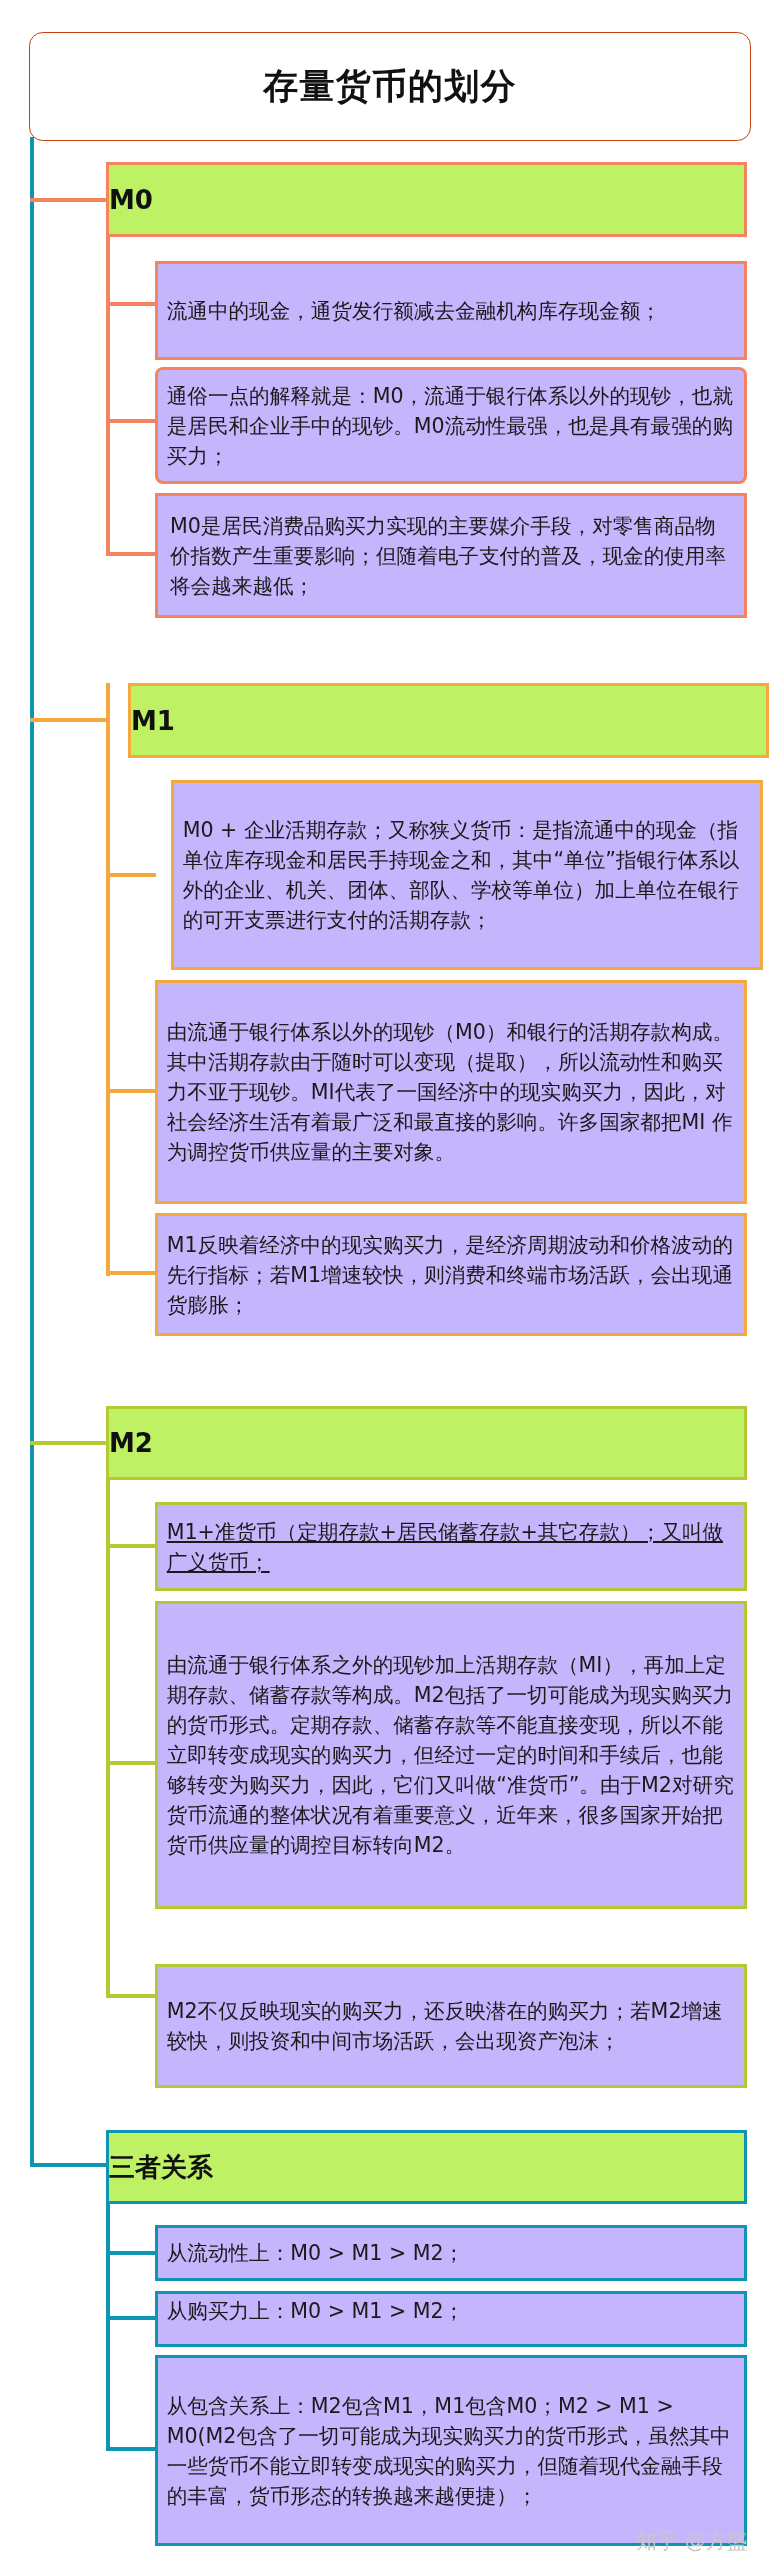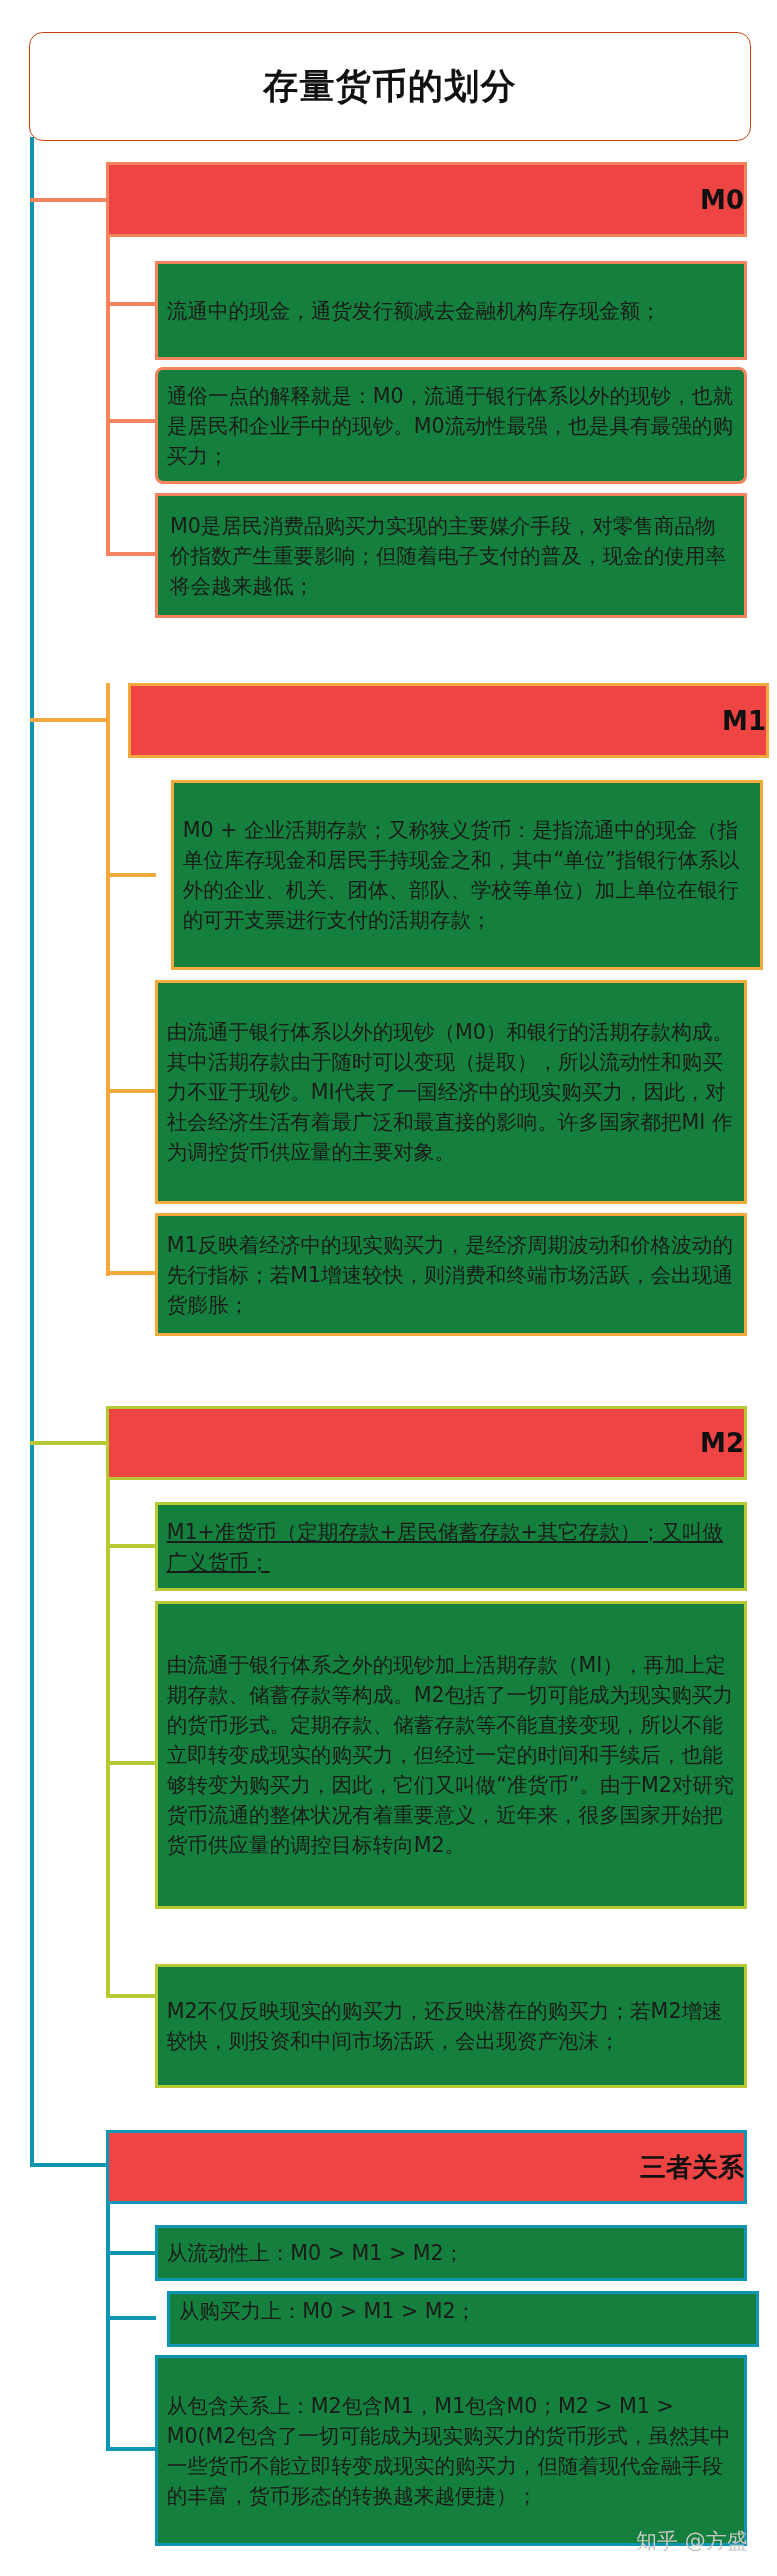--- a/index.html
+++ b/index.html
@@ -6,24 +6,24 @@
   body { width: 778px; height: 2576px; position: relative; overflow: hidden;
          font-family: "DejaVu Sans", "Liberation Sans", sans-serif; color: #1a1a1a; }
   .abs { position: absolute; box-sizing: border-box; }
   .title-box { left: 29px; top: 32px; width: 722px; height: 109px;
                border: 1px solid #c2410c; border-radius: 13.7px; background: #fff;
                display: flex; align-items: center; justify-content: center; }
   .title-text { font-size: 35px; font-weight: bold; letter-spacing: 1.2px; color: #111; }
   .trunk { left: 30px; width: 3.7px; background: #0e95b3; }
   .hline { height: 3.7px; }
   .vline { width: 3.7px; }
-  .head-box { left: 106px; width: 641px; border: 3.7px solid; background: #ef4444;
-              display: flex; align-items: center; justify-content: flex-end; }
+  .head-box { left: 106px; width: 641px; border: 3.7px solid; background: #bef264;
+              display: flex; align-items: center; justify-content: flex-start; }
   .head-text { font-size: 26px; font-weight: bold; color: #111; }
-  .item-box { left: 155px; width: 592px; border: 3.7px solid; background: #15803d;
+  .item-box { left: 155px; width: 592px; border: 3.7px solid; background: #c4b5fd;
               padding: 13.7px 8.7px 13.7px 8.7px; display: flex; align-items: center; }
   .item-text { font-size: 20.6px; line-height: 30px; color: #1a1a1a; }
   .watermark { left: 636px; top: 2527px; font-size: 21px; color: #c8c8c8; font-family: "DejaVu Sans", sans-serif; }
 </style>
 </head>
 <body>
 
 <div class="abs title-box">
   <span class="title-text">存量货币的划分</span>
 </div>
@@ -87,21 +87,21 @@
 <div class="abs hline" style="left:30px;top:2163px;width:78px;background:#0e95b3;"></div>
 <div class="abs vline" style="left:106px;top:2130px;height:321px;background:#0e95b3;"></div>
 <div class="abs head-box" style="top:2130px;height:74px;border-color:#0e95b3;">
   <span class="head-text">三者关系</span>
 </div>
 <div class="abs hline" style="left:106px;top:2251px;width:50px;background:#0e95b3;"></div>
 <div class="abs item-box" style="top:2225px;height:56px;border-color:#0e95b3;padding-top:6.2px;padding-bottom:6.2px;">
   <span class="item-text">从流动性上：M0 &gt; M1 &gt; M2；</span>
 </div>
 <div class="abs hline" style="left:106px;top:2316px;width:50px;background:#0e95b3;"></div>
-<div class="abs item-box" style="top:2291px;height:56px;border-color:#0e95b3;padding-top:6.2px;padding-bottom:22px;margin-left:12px;">
+<div class="abs item-box" style="top:2291px;height:56px;border-color:#0e95b3;padding-top:6.2px;padding-bottom:22px;">
   <span class="item-text">从购买力上：M0 &gt; M1 &gt; M2；</span>
 </div>
 <div class="abs hline" style="left:106px;top:2447px;width:50px;background:#0e95b3;"></div>
 <div class="abs item-box" style="top:2355px;height:191px;border-color:#0e95b3;">
   <span class="item-text">从包含关系上：M2包含M1，M1包含M0；M2 &gt; M1 &gt; M0(M2包含了一切可能成为现实购买力的货币形式，虽然其中一些货币不能立即转变成现实的购买力，但随着现代金融手段的丰富，货币形态的转换越来越便捷）；</span>
 </div>
 
 <div class="abs watermark">知乎 @方盛</div>
 
 

